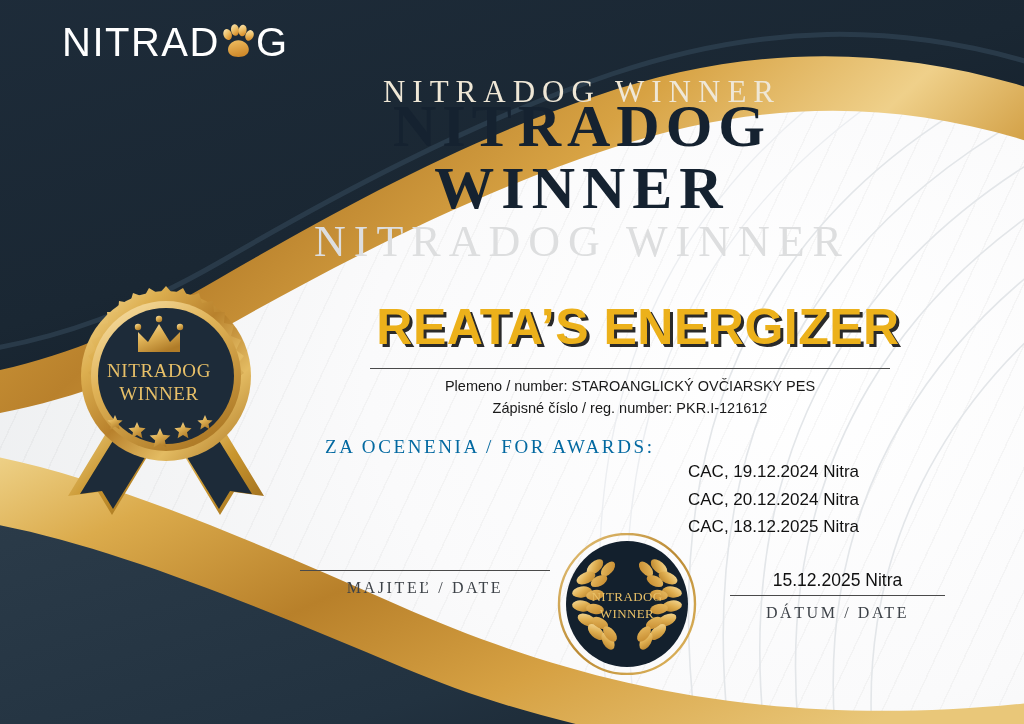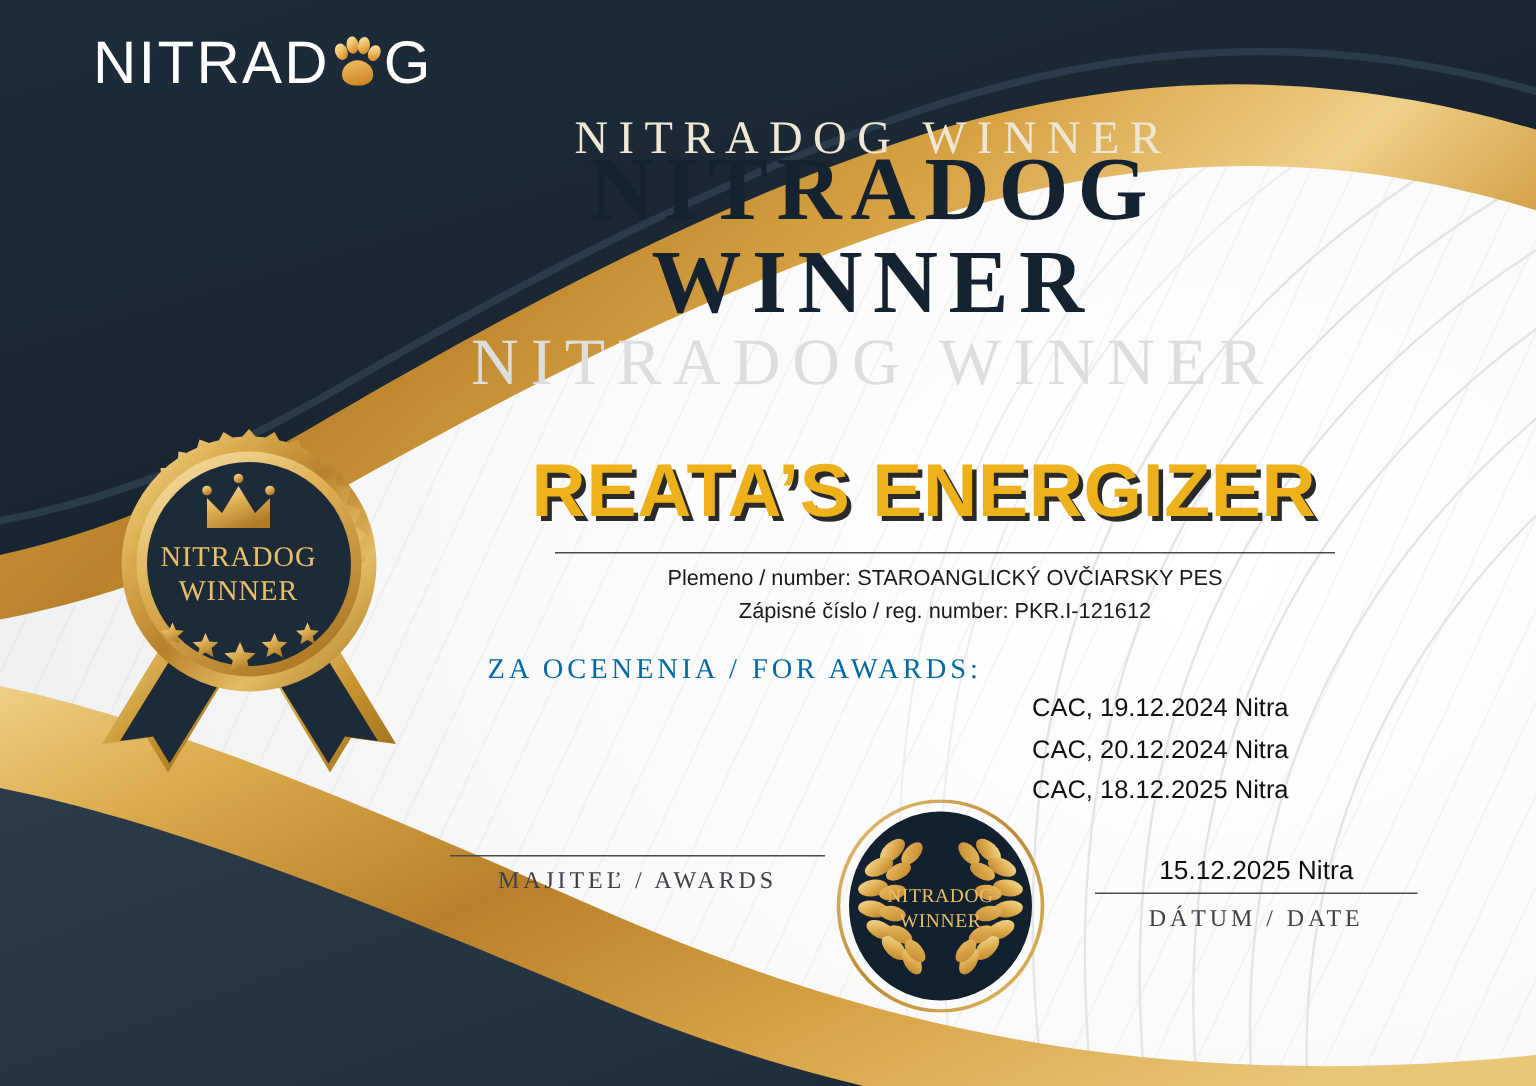--- a/index.html
+++ b/index.html
@@ -78,21 +78,21 @@
     letter-spacing:6px;
     color:#152230;
     line-height:1.03;
     z-index:20;
     padding-left:140px;
   }
   .main-title .l2{display:block;letter-spacing:7px;}
 
   
   .dogname{
-    position:absolute;left:286px;width:660px;top:298px;
+    position:absolute;left:308px;width:660px;top:298px;
     text-align:center;
     font-family:"Liberation Sans", sans-serif;
     font-weight:700;font-style:normal;
     font-size:50px;letter-spacing:0.5px;
     color:#ecb11b;
     text-shadow:3px 3px 0 #2a2a2a;
     z-index:22;
     white-space:nowrap;
   }
   .rule-main{
@@ -254,21 +254,21 @@
 
   <div class="awards-label">ZA OCENENIA / FOR AWARDS:</div>
   <div class="awards-list">
     <div>CAC, 19.12.2024 Nitra</div>
     <div>CAC, 20.12.2024 Nitra</div>
     <div>CAC, 18.12.2025 Nitra</div>
   </div>
 
   <div class="sigblock sig-owner">
     <div class="sig-rule"></div>
-    <div class="sig-caption">MAJITEĽ / AWARDS</div>
+    <div class="sig-caption">MAJITEĽ / DATE</div>
   </div>
   <div class="sigblock sig-date">
     <div class="sig-value">15.12.2025 Nitra</div>
     <div class="sig-rule"></div>
     <div class="sig-caption">DÁTUM / DATE</div>
   </div>
 
   <div id="rosette">
     <svg viewBox="0 0 230 235" xmlns="http://www.w3.org/2000/svg">
       <defs>

